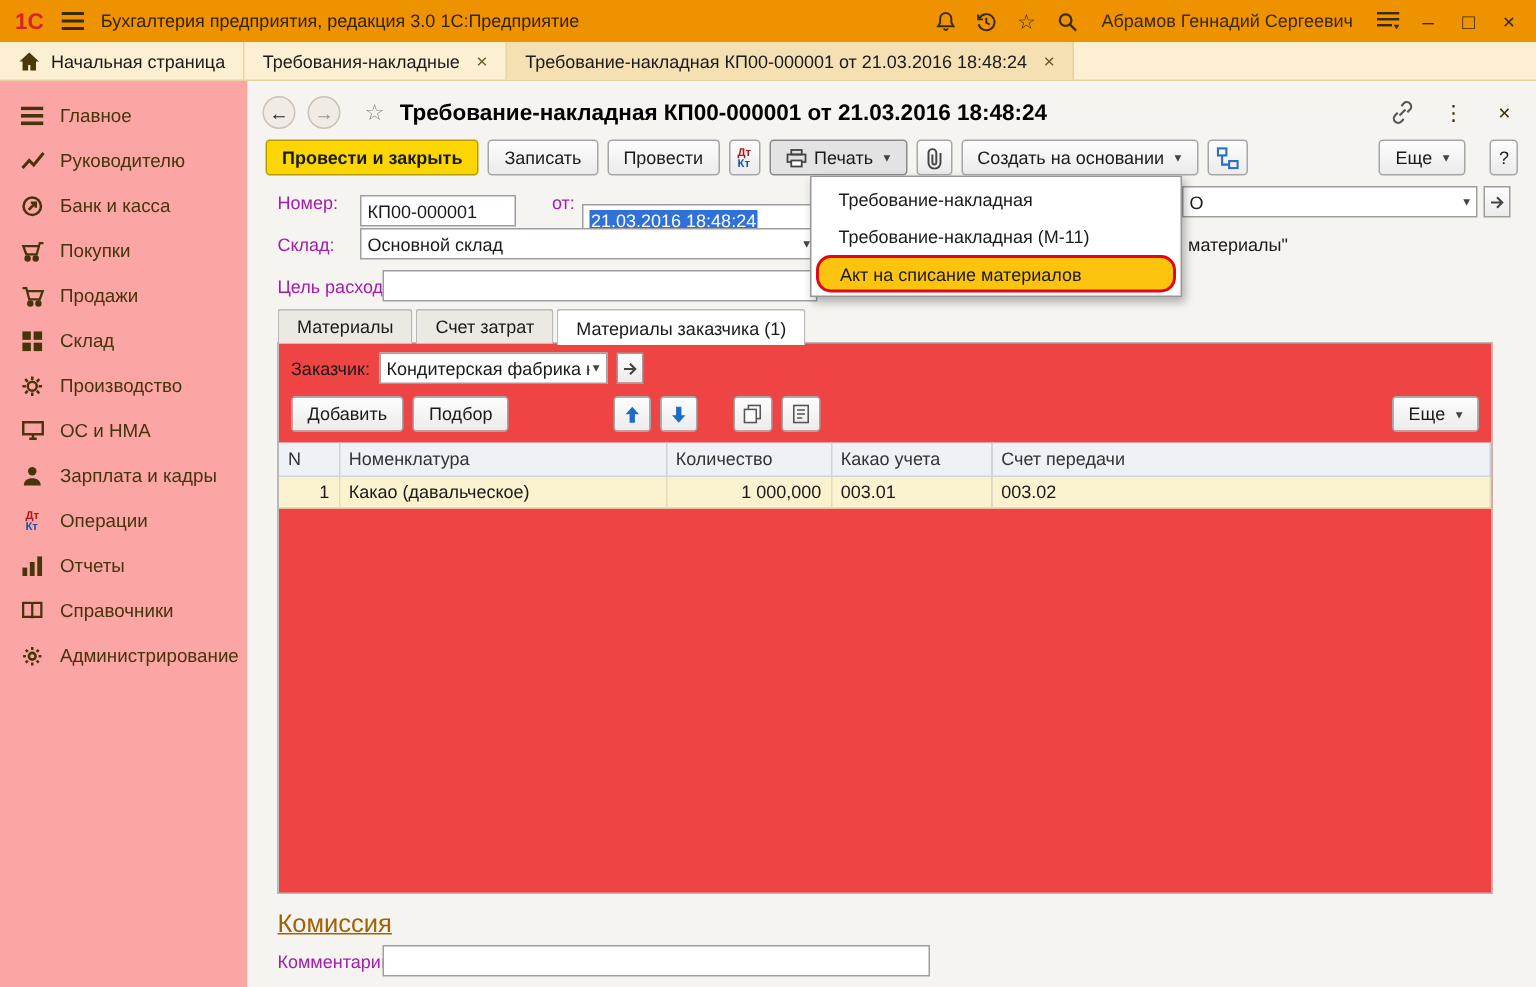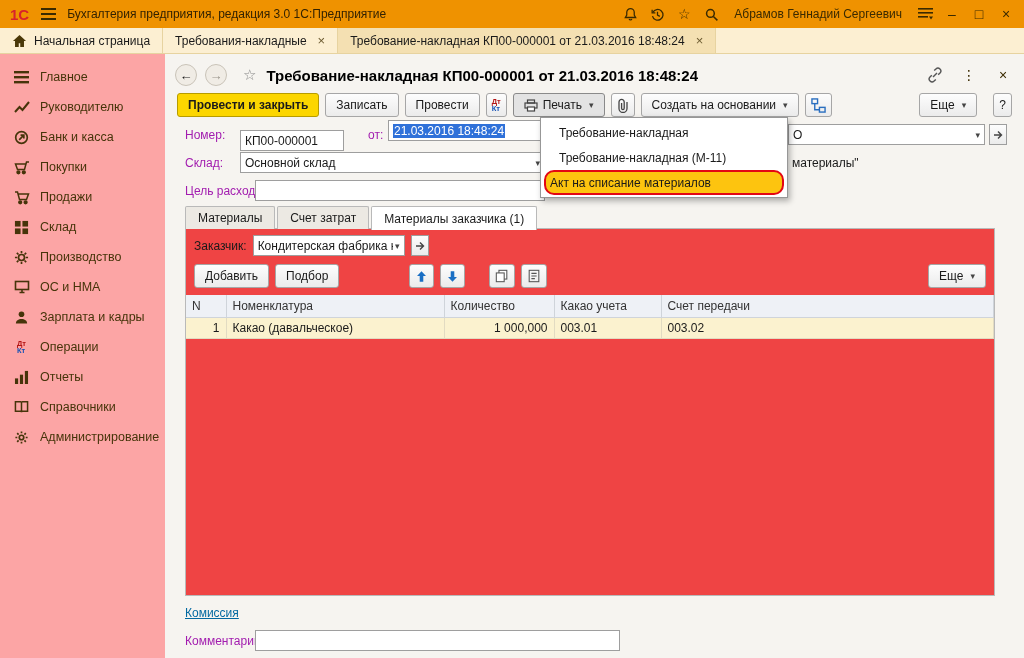--- a/index.html
+++ b/index.html
@@ -88,28 +88,28 @@
   .sp64 { width:58px; } .sp16 { width:12px; }
   .grid-wrap { position:absolute; left:0; right:0; top:66px; }
   table.grid { border-collapse:collapse; width:100%; table-layout:fixed; }
   .grid th { background:#eef1f6; border-right:1px solid #cfd4da; border-bottom:1px solid #cfd4da;
     font-weight:normal; text-align:left; padding:4px 6px; color:#333; font-size:12px; }
   .grid td { background:#fbf2cf; border-right:1px solid #e2dbc2; border-bottom:1px solid #e2dbc2;
     padding:3px 6px; font-size:12px; }
   .grid .num { text-align:right; }
   .c0{width:40px;} .c1{width:218px;} .c2{width:110px;} .c3{width:107px;}
 
-  .link { position:absolute; color:#0369a1; text-decoration:underline; font-size:12px; cursor:default; }
+  .link { position:absolute; color:#a16207; text-decoration:underline; font-size:17px; cursor:default; }
 
   
   .menu { position:absolute; left:540px; top:117px; width:248px; background:#fff;
     border:1px solid #979797; box-shadow:2px 3px 6px rgba(0,0,0,.3); z-index:50; padding:2px 0; }
   .menu-item { height:25px; display:flex; align-items:center; padding-left:18px; font-size:12px; cursor:default; }
   .menu-item.hl { background:#fdc40f; border:2px solid #e30613; border-radius:10px;
-    margin:0 3px; padding-left:4px; height:25px; }
+    margin:0 3px; padding-left:14px; height:25px; }
 </style>
 </head>
 <body>
 
 <div class="titlebar">
   <span class="logo">1С</span>
   <span class="tb-ico">
     <svg width="15" height="12" viewBox="0 0 15 12">
         <g fill="#3a2a00">
           <rect y="0" width="15" height="2"></rect>
@@ -363,21 +363,21 @@
           <span>?</span>
         </span>
     </span>
   </div>
 
   <span class="lbl" style="left:20px; top:74px;">Номер:</span>
   <div class="field" style="left:75px; top:76px; width:104px;">
     <span>КП00-000001</span>
   </div>
   <span class="lbl" style="left:203px; top:74px;">от:</span>
-  <div class="field" style="left:223px; top:66px; width:157px;">
+  <div class="field" style="left:223px; top:82px; width:157px;">
     <span class="sel">21.03.2016 18:48:24</span>
   </div>
   <div class="field" style="left:623px; top:70px; width:197px;">
     <span>О</span>
     <span class="dd">▾</span>
   </div>
   <span class="mini-btn" style="left:824px; top:70px;">
     <svg width="10" height="10" viewBox="0 0 10 10" fill="none" stroke="#444" stroke-width="1.4">
         <path d="M1 5h7M5 1.5L8.5 5 5 8.5"></path>
       </svg>

